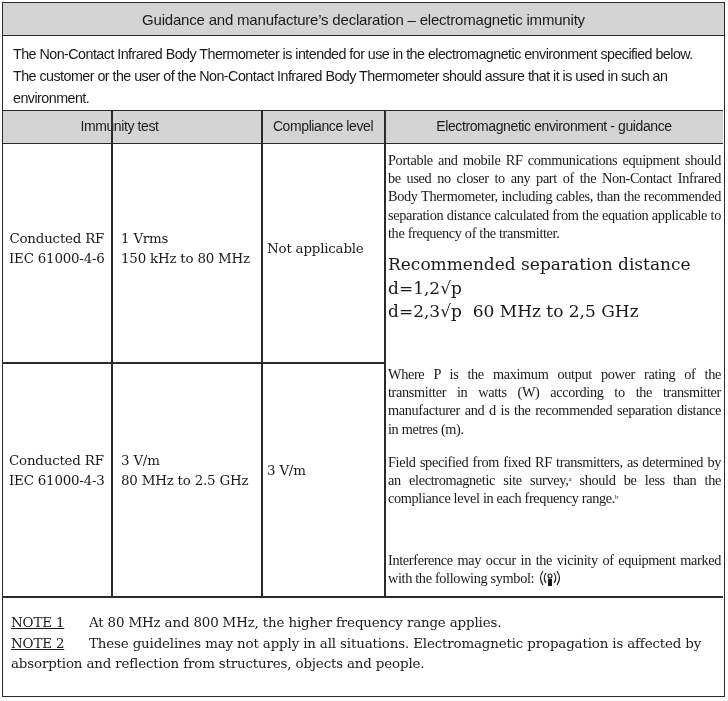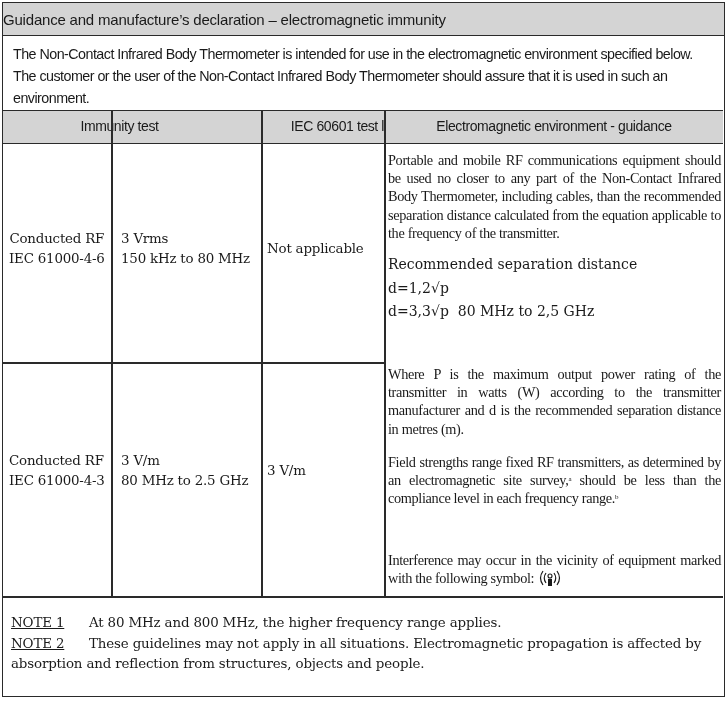--- a/index.html
+++ b/index.html
@@ -1,80 +1,81 @@
 <!DOCTYPE html>
 <html><head>
 <meta charset="utf-8">
 <style>
   html, body { margin: 0; padding: 0; background: #ffffff; }
   body { width: 728px; height: 701px; position: relative; overflow: hidden; color: #1a1a1a; }
   .doc { position: absolute; left: 2px; top: 2px; width: 723px; height: 695px; border: 1.5px solid #2a2a2a; box-sizing: border-box; }
   .title-bar { position: absolute; left: 0; top: 0; right: 0; height: 33px; background: #d4d4d4; border-bottom: 1.5px solid #2a2a2a; box-sizing: border-box;
-    font-family: "Liberation Sans Narrow", "Liberation Sans", sans-serif; font-size: 15px; text-align: left; line-height: 33px; letter-spacing: -0.2px; }
+    font-family: "Liberation Sans Narrow", "Liberation Sans", sans-serif; font-size: 15px; text-align: center; line-height: 33px; letter-spacing: -0.2px; }
   .intro { position: absolute; left: 10px; right: 8px; top: 40px; font-family: "Liberation Sans", sans-serif; font-size: 14.6px; line-height: 22px; letter-spacing: -0.55px; transform: scaleX(0.98); transform-origin: left; }
   .col-head { position: absolute; top: 107px; height: 34px; background: #d4d4d4; border-top: 1.5px solid #2a2a2a; border-bottom: 1.5px solid #2a2a2a; box-sizing: border-box;
     font-family: "Liberation Sans", sans-serif; font-size: 14px; line-height: 31px; text-align: center; letter-spacing: -0.4px; white-space: nowrap; }
   .vline { position: absolute; width: 1.5px; background: #2a2a2a; }
   .hline { position: absolute; height: 1.5px; background: #2a2a2a; }
   .cell { position: absolute; font-family: "DejaVu Serif", serif; font-size: 13.4px; line-height: 20px; white-space: nowrap; letter-spacing: -0.2px; }
   .guid { position: absolute; left: 385px; width: 333px; font-family: "Liberation Serif", serif; font-size: 14.3px; line-height: 18.2px; text-align: justify; letter-spacing: -0.35px; }
-  .rsd { position: absolute; left: 385px; font-family: "DejaVu Serif", serif; font-size: 14px; line-height: 23.5px; white-space: nowrap; }
+  .rsd { position: absolute; left: 385px; font-family: "DejaVu Serif", serif; font-size: 17px; line-height: 23.5px; white-space: nowrap; }
   .notes { position: absolute; left: 8px; right: 10px; font-family: "DejaVu Serif", serif; font-size: 13.4px; line-height: 20px; letter-spacing: -0.15px; }
   .note-label { display: inline-block; width: 78px; text-decoration: underline; }
   sup { font-size: 7px; vertical-align: top; position: relative; top: -1px; }
   .sym { display: inline-block; width: 26px; height: 18px; vertical-align: -4px; }
 </style>
 </head>
 <body>
 
 <div class="doc">
   <div class="title-bar">Guidance and manufacture’s declaration – electromagnetic immunity</div>
   <div class="intro">The Non-Contact Infrared Body Thermometer is intended for use in the electromagnetic environment specified below. The customer or the user of the Non-Contact Infrared Body Thermometer should assure that it is used in such an environment.</div>
 
   <div class="col-head" style="left:0;width:233px;">Immunity test</div>
   <div class="col-head" style="left:233px;width:227px;">IEC 60601 test level</div>
   <div class="col-head" style="left:0;width:0;"></div>
+  <div class="col-head" style="left:258px;width:124px;">Compliance level</div>
   <div class="col-head" style="left:382px;width:338px;">Electromagnetic environment - guidance</div>
 
   <div class="vline" style="left:108px;top:107px;height:487px;"></div>
   <div class="vline" style="left:258px;top:107px;height:487px;"></div>
   <div class="vline" style="left:381px;top:107px;height:487px;"></div>
 
   <div class="hline" style="left:0;width:381px;top:359px;"></div>
 
   <div class="hline" style="left:0;width:720px;top:593px;"></div>
 
   <div class="cell" style="left:6px;top:226px;text-align:center;">
     <div>Conducted RF</div>
     <div>IEC 61000-4-6</div>
   </div>
   <div class="cell" style="left:118px;top:226px;">
-    <div>3 Vrms</div>
+    <div>1 Vrms</div>
     <div>150 kHz to 80 MHz</div>
   </div>
   <div class="cell" style="left:264px;top:236px;">Not applicable</div>
 
   <div class="cell" style="left:6px;top:448px;">
     <div>Conducted RF</div>
     <div>IEC 61000-4-3</div>
   </div>
   <div class="cell" style="left:118px;top:448px;">
     <div>3 V/m</div>
     <div>80 MHz to 2.5 GHz</div>
   </div>
   <div class="cell" style="left:264px;top:458px;">3 V/m</div>
 
   <div class="guid" style="top:148px;">Portable and mobile RF communications equipment should be used no closer to any part of the Non-Contact Infrared Body Thermometer, including cables, than the recommended separation distance calculated from the equation applicable to the frequency of the transmitter.</div>
   <div class="rsd" style="top:250px;">
     <div>Recommended separation distance</div>
     <div style="white-space:pre;">d=1,2√p</div>
-    <div style="white-space:pre;">d=3,3√p  80 MHz to 2,5 GHz</div>
+    <div style="white-space:pre;">d=2,3√p  60 MHz to 2,5 GHz</div>
   </div>
   <div class="guid" style="top:362px;">Where P is the maximum output power rating of the transmitter in watts (W) according to the transmitter manufacturer and d is the recommended separation distance in metres (m).</div>
-  <div class="guid" style="top:450px;"><span>Field strengths range fixed RF transmitters, as determined by an electromagnetic site survey,</span><sup>a</sup><span> should be less than the compliance level in each frequency range.</span><sup>b</sup></div>
+  <div class="guid" style="top:450px;"><span>Field specified from fixed RF transmitters, as determined by an electromagnetic site survey,</span><sup>a</sup><span> should be less than the compliance level in each frequency range.</span><sup>b</sup></div>
   <div class="guid" style="top:548px;"><span>Interference may occur in the vicinity of equipment marked with the following symbol:</span>
     <svg class="sym" viewBox="0 0 26 18">
       <path d="M6 2 Q1 9 6 16" fill="none" stroke="#1a1a1a" stroke-width="1.2"></path>
       <path d="M9 4 Q5.5 9 9 14" fill="none" stroke="#1a1a1a" stroke-width="1.2"></path>
       <path d="M20 2 Q25 9 20 16" fill="none" stroke="#1a1a1a" stroke-width="1.2"></path>
       <path d="M17 4 Q20.5 9 17 14" fill="none" stroke="#1a1a1a" stroke-width="1.2"></path>
       <circle cx="13" cy="7" r="2" fill="none" stroke="#1a1a1a" stroke-width="1.1"></circle>
       <rect x="11" y="10" width="4" height="7" fill="#1a1a1a"></rect>
     </svg>
   </div>

